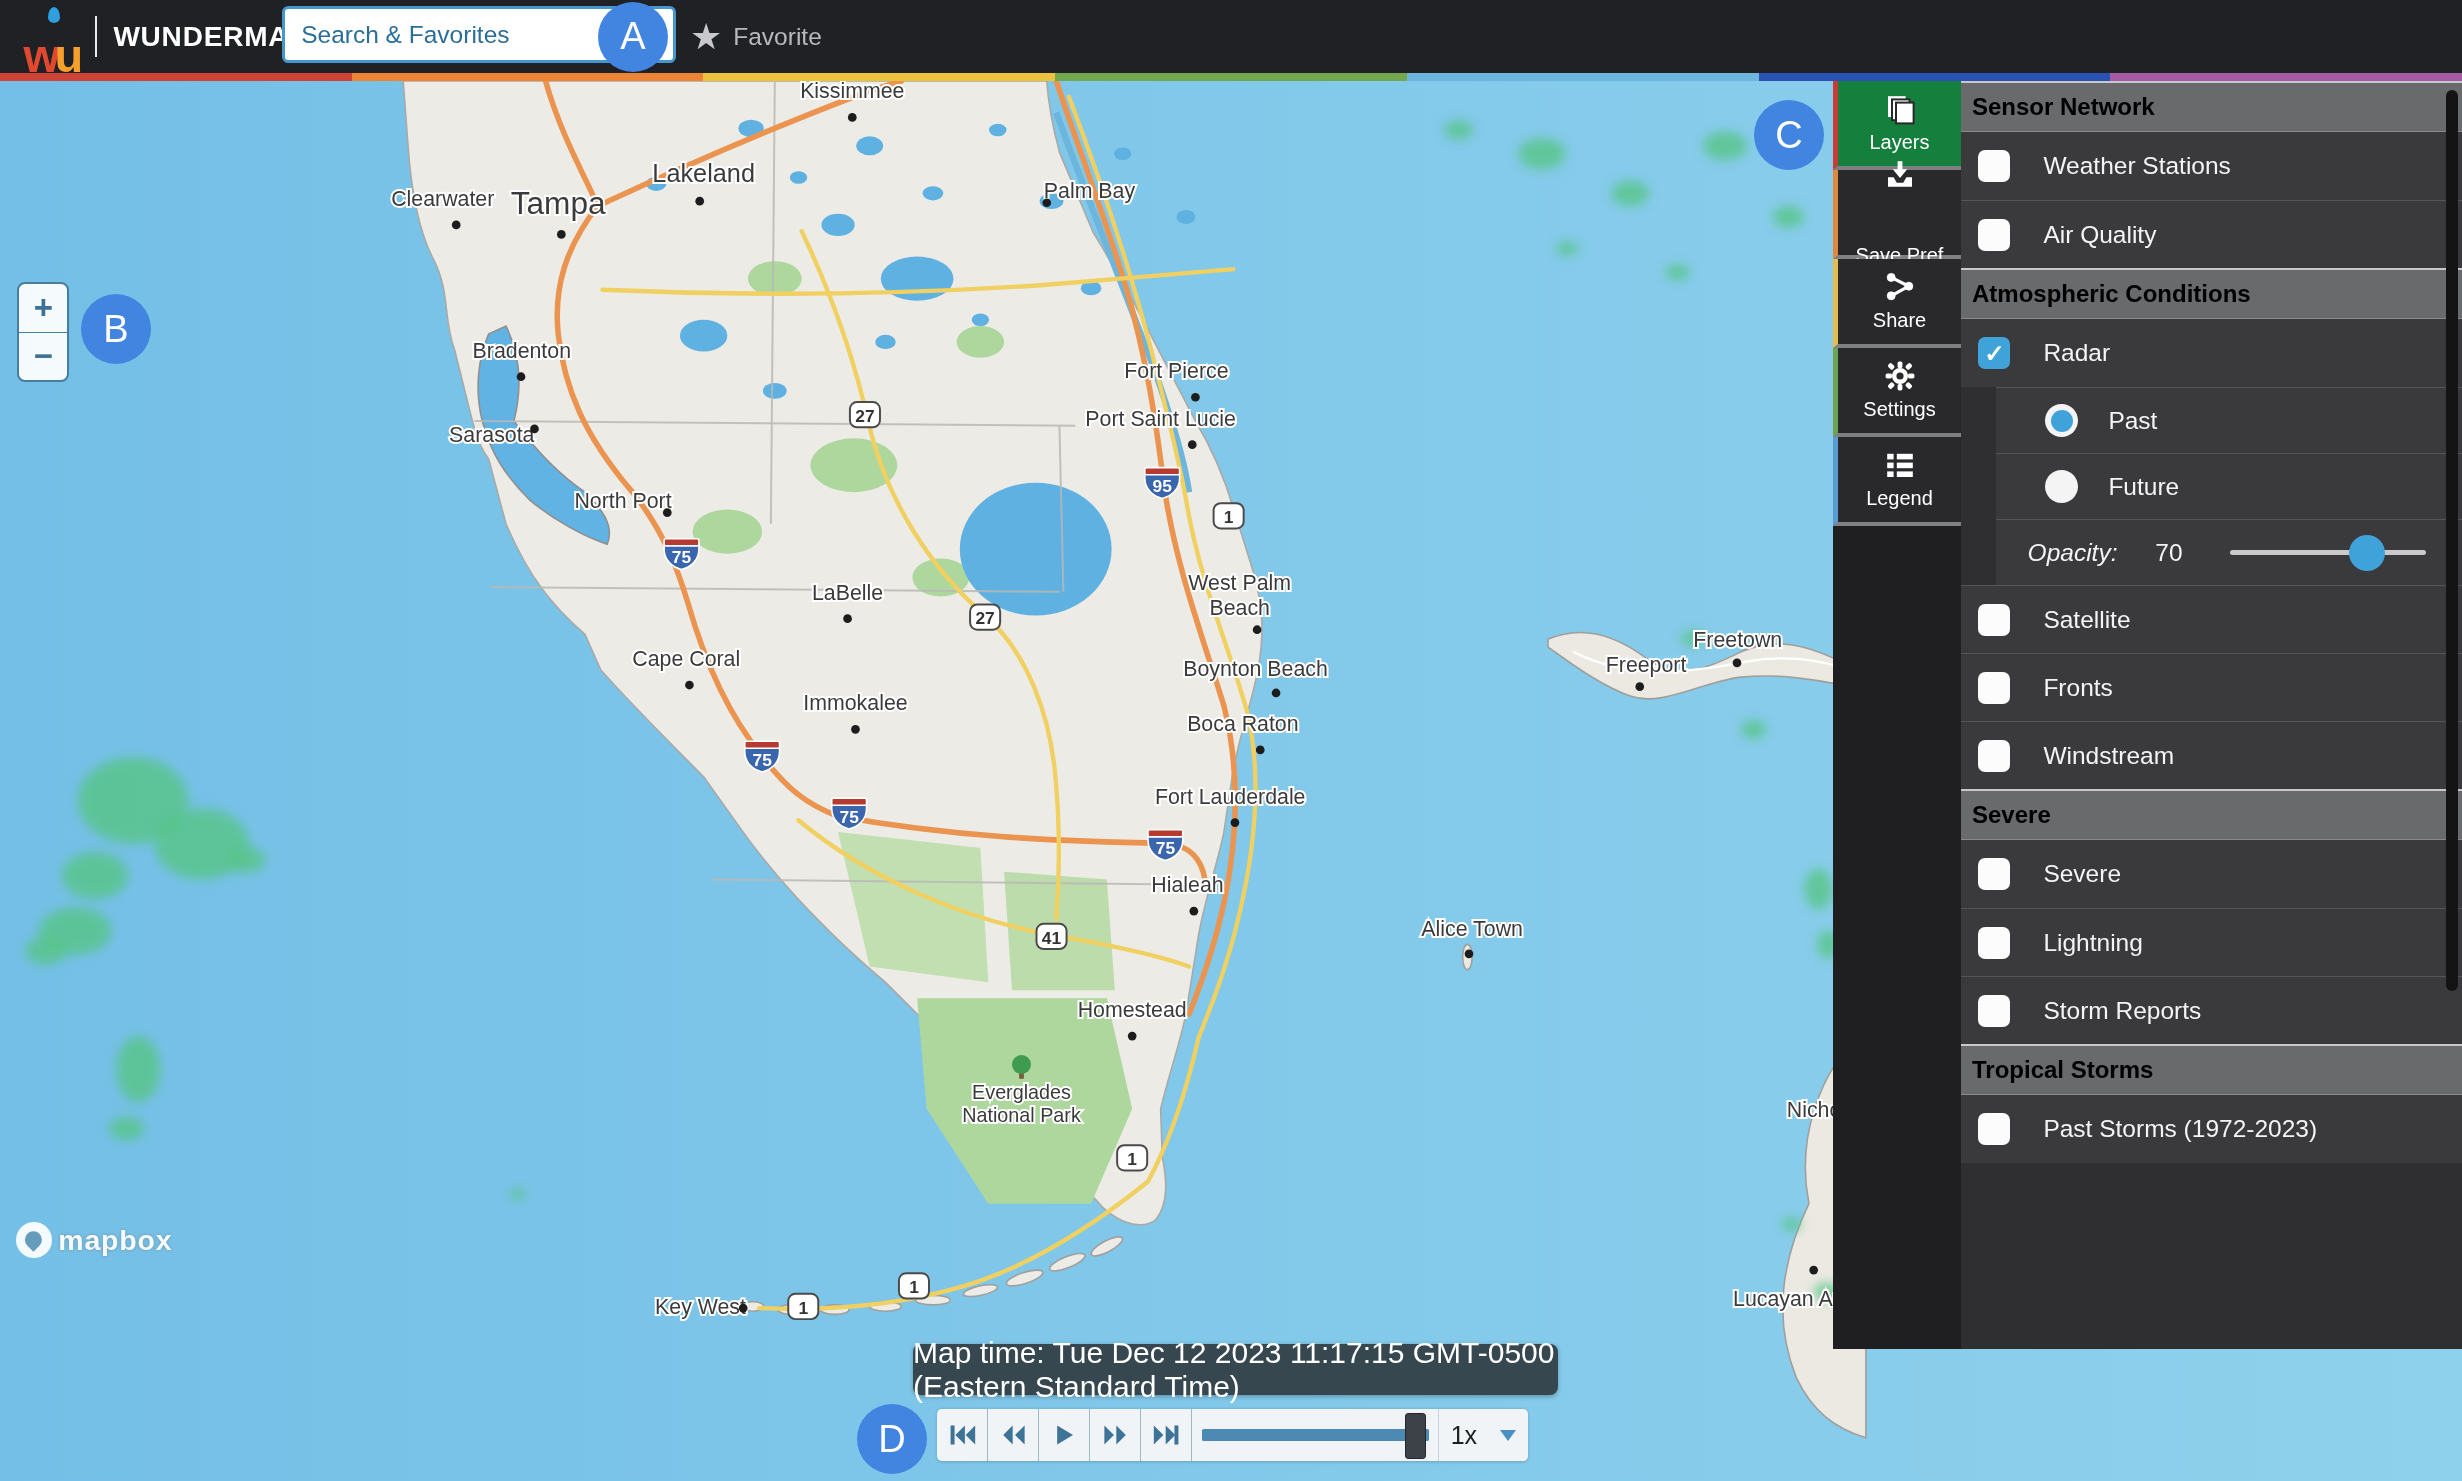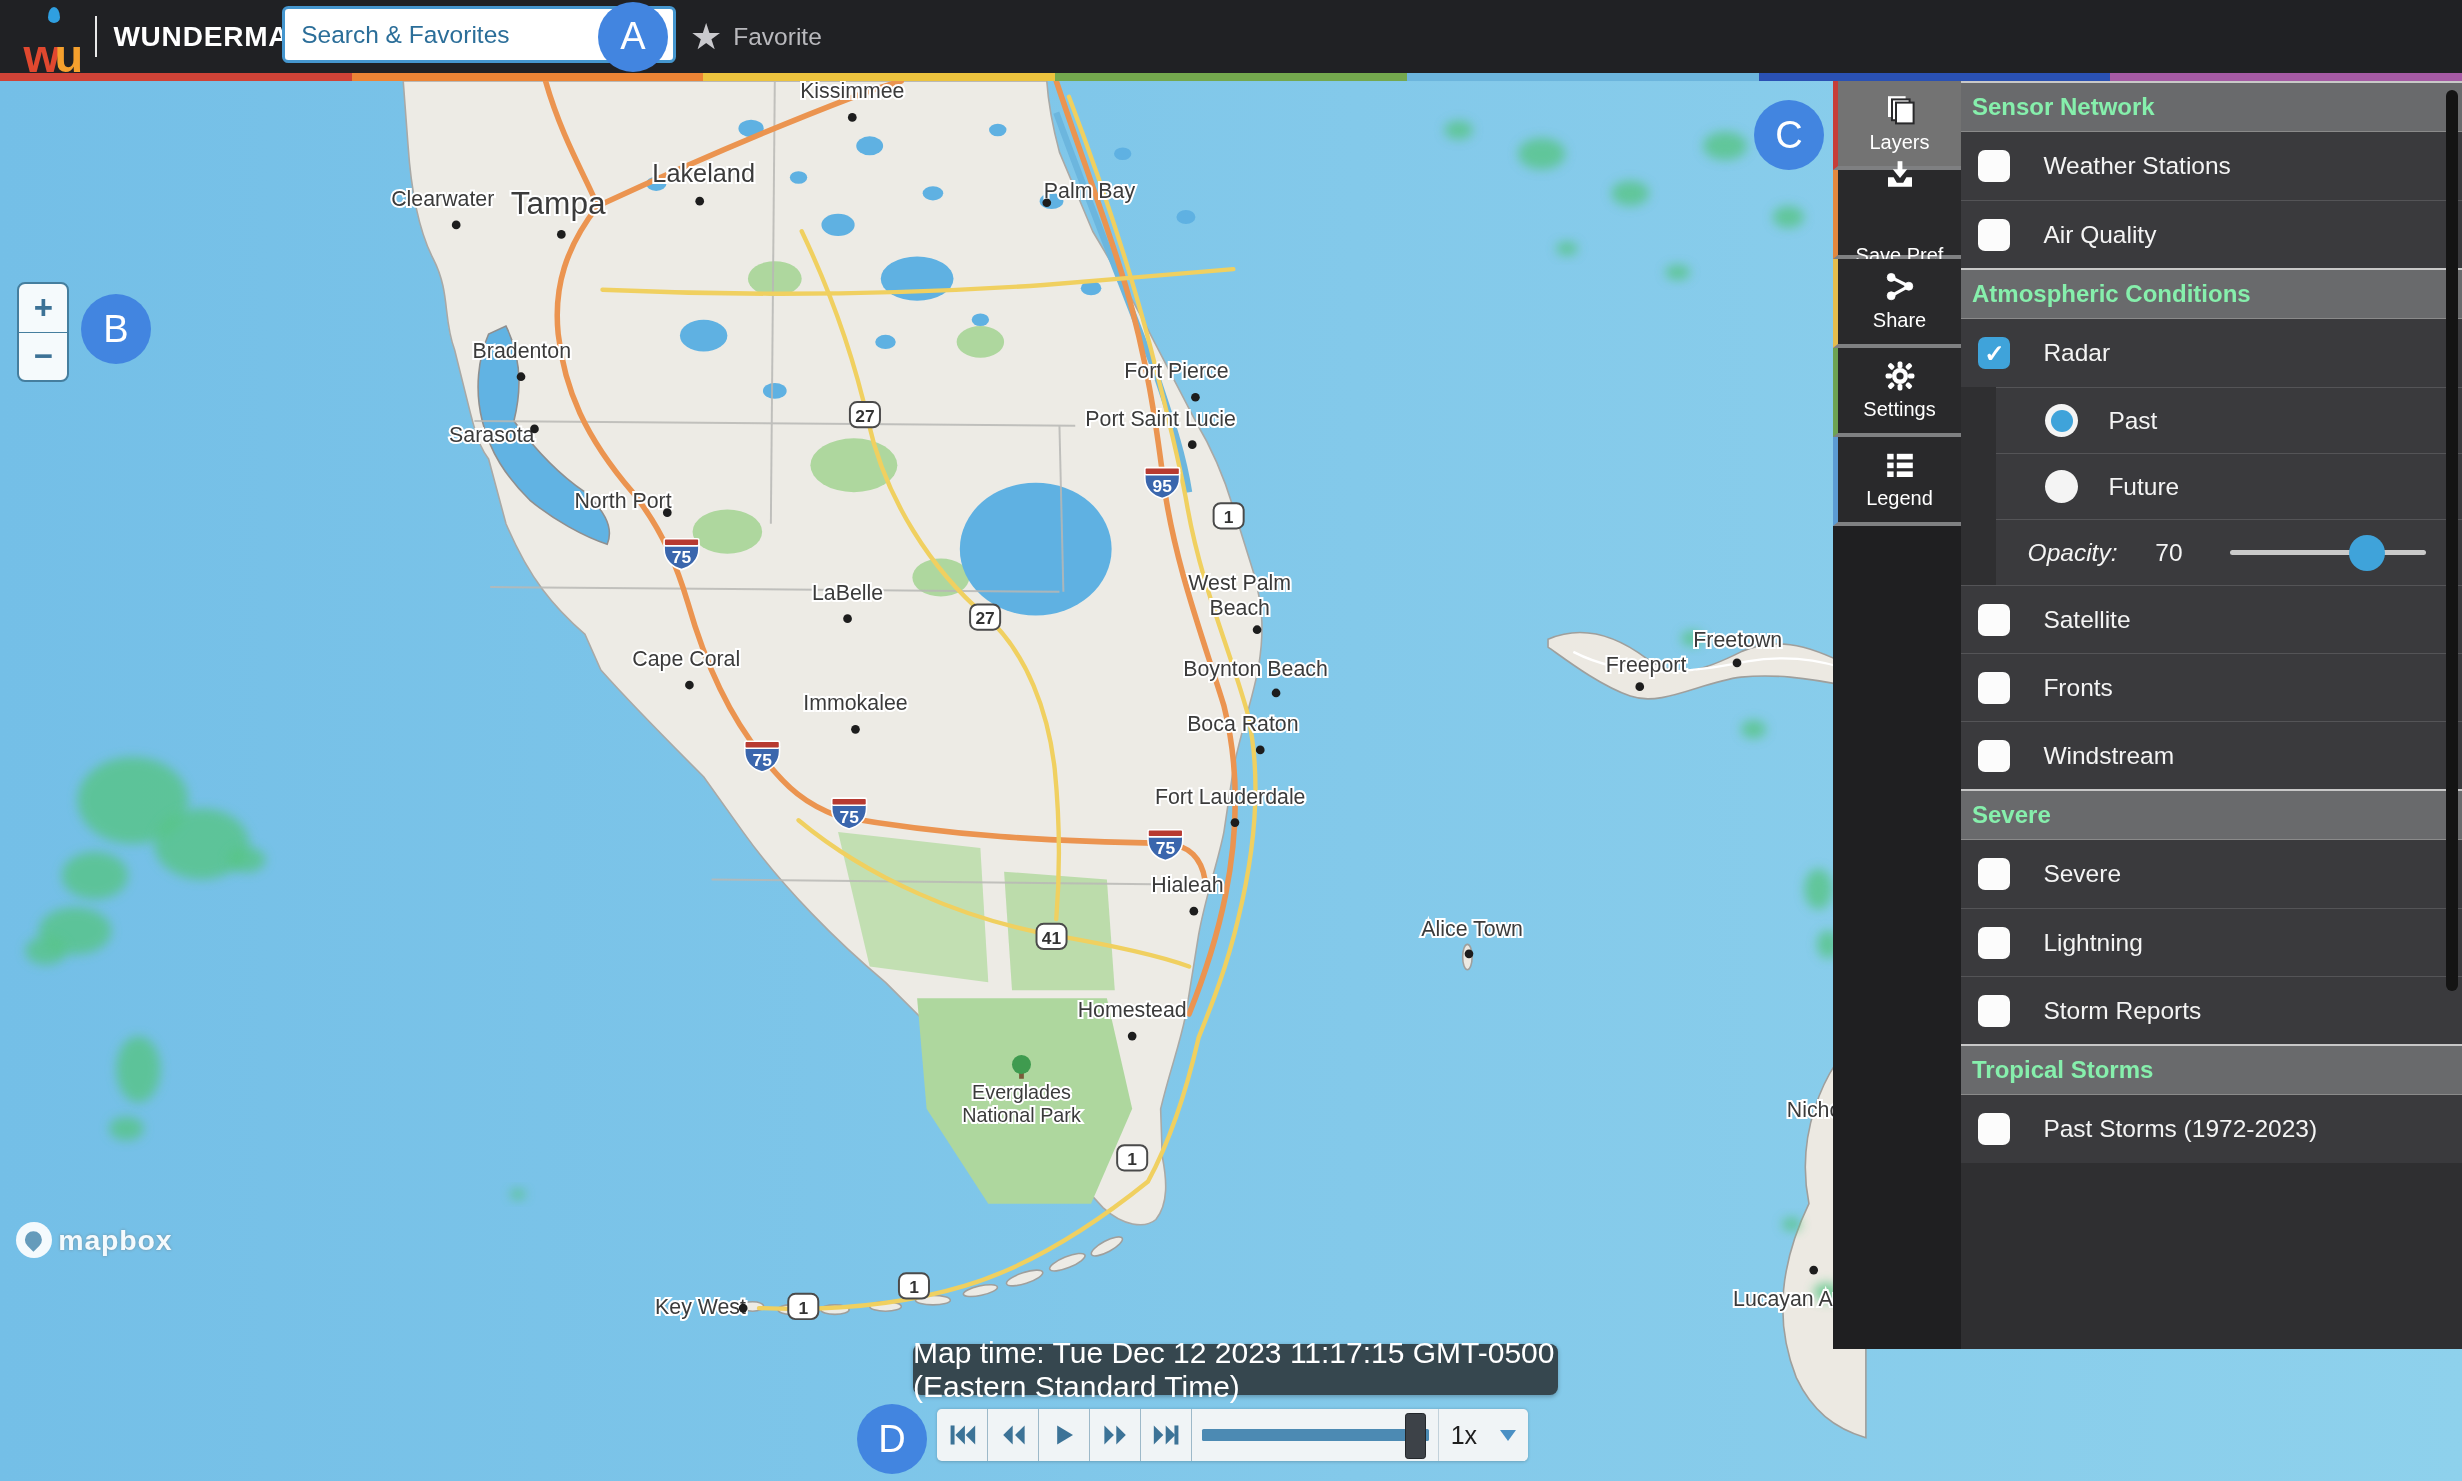--- a/index.html
+++ b/index.html
@@ -33,27 +33,27 @@
   
   #zoomctl{position:absolute;left:17.4px;top:282px;width:52px;height:100px;background:#f5fafc;
     border:2.4px solid #457e9e;border-radius:8px;box-sizing:border-box;z-index:30;display:flex;flex-direction:column;}
   #zoomctl .zc{flex:1;display:flex;align-items:center;justify-content:center;font-size:33px;font-weight:bold;color:#3c7296;cursor:pointer;}
   #zoomctl .zc:first-child{border-bottom:1.6px solid #457e9e;}
   
   #rightui{position:absolute;left:1833px;top:81px;width:629px;height:1268px;display:flex;z-index:45;}
   #tabstrip{width:128px;background:#1f1f21;display:flex;flex-direction:column;}
   .tab{height:89px;background:#29292b;border-bottom:4px solid #7f8082;display:flex;flex-direction:column;
     align-items:center;justify-content:center;cursor:pointer;box-sizing:border-box;}
-  .tab.active{background:#737373;text-align:center;}
+  .tab.active{background:#15803d;text-align:center;}
   .tab .ticon{height:32px;display:flex;align-items:center;justify-content:center;}
   .tab .tlabel{color:#fff;font-size:20px;margin-top:6.3px;}
   #panel{flex:1;background:#2f2f31;position:relative;overflow:hidden;}
   .phdr{height:51px;background:#696a6c;border-top:2.4px solid #c8c8c8;border-bottom:1.6px solid #8a8a8a;
     display:flex;align-items:center;box-sizing:border-box;}
-  .phdr span{color:#86efac;font-weight:bold;font-size:24px;margin-left:11px;}
+  .phdr span{color:#000000;font-weight:bold;font-size:24px;margin-left:11px;}
   .prow{height:68px;background:#3a3a3d;display:flex;align-items:center;padding-left:17.4px;box-sizing:border-box;cursor:pointer;}
   .prow + .prow{border-top:1.6px solid #545457;}
   .prow.indent{margin-left:35px;height:66px;}
   .plabel{color:#f4f4f4;font-size:24.5px;}
   .cbox{width:32px;height:32px;border-radius:7.1px;background:#fcfcfc;margin-right:33px;flex:none;
     display:flex;align-items:center;justify-content:center;}
   .cbox.checked{background:#3fa3da;color:#fff;font-size:24.5px;font-weight:bold;}
   .radio{width:33px;height:33px;border-radius:50%;background:#f4f4f4;margin:0 30px 0 32px;flex:none;
     display:flex;align-items:center;justify-content:center;}
   .radio.selected .rdot{width:22px;height:22px;border-radius:50%;background:#3fa3da;}

